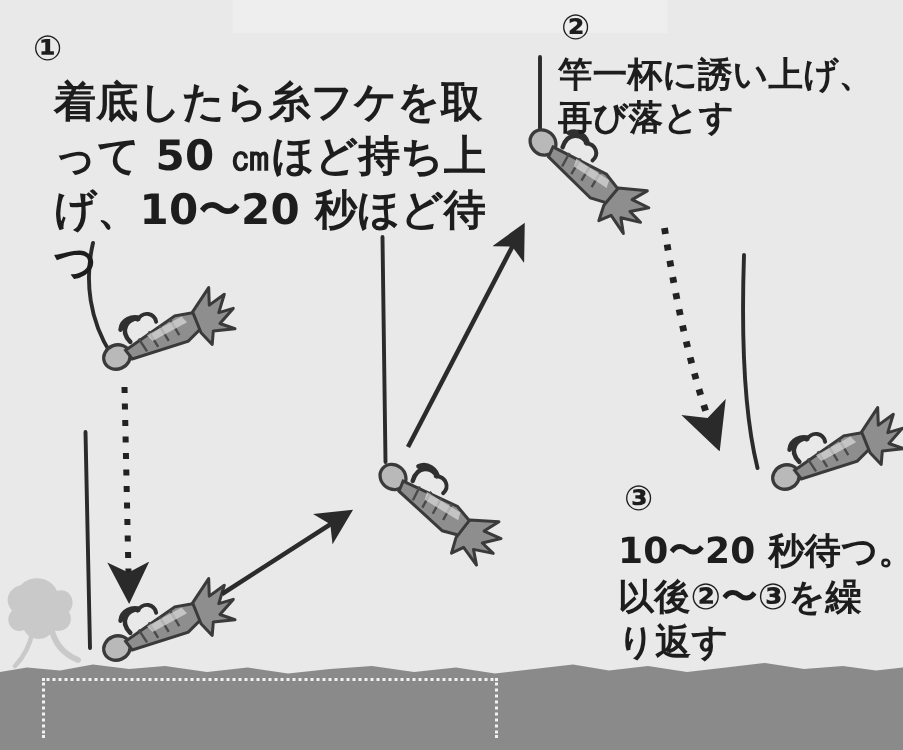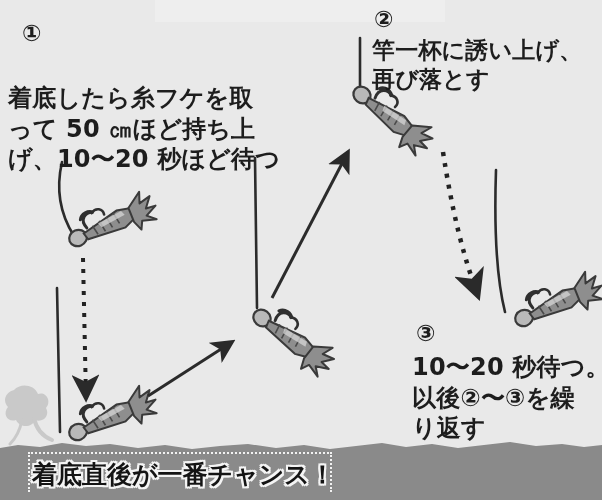--- a/index.html
+++ b/index.html
@@ -50,21 +50,21 @@
     letter-spacing: .2px;
     white-space: pre-line;
   }
   .step-num {
     position: absolute;
     font-weight: bold;
     color: #1d1d1d;
     line-height: 1;
   }
   #p1-num { left: 22px;  top: 22px;  font-size: 23px; }
-  #p1-txt { left: 8px;  top: 50px;  font-size: 24px; width: 300px; margin-top: 33px; }
+  #p1-txt { left: 36px;  top: 50px;  font-size: 28px; width: 300px; }
   #p2-num { left: 374px; top: 8px;   font-size: 23px; }
   #p2-txt { left: 372px; top: 36px;  font-size: 23px; width: 240px; }
   #p3-num { left: 416px; top: 322px; font-size: 23px; }
   #p3-txt { left: 412px; top: 352px; font-size: 24px; width: 200px; }
 
   
   .caption-box {
     position: absolute;
     left: 28px;
     top: 452px;
@@ -215,15 +215,14 @@
   <div class="step-num" id="p2-num">②</div>
   <div class="txt" id="p2-txt">竿一杯に誘い上げ、
 再び落とす</div>
 
   <div class="step-num" id="p3-num">③</div>
   <div class="txt" id="p3-txt">10〜20 秒待つ。
 以後②〜③を繰
 り返す</div>
 
   <div class="caption-box"></div>
-  <div class="caption-text">着底直後が一番チャンス！</div>
 
 </div>
 
 </body></html>

